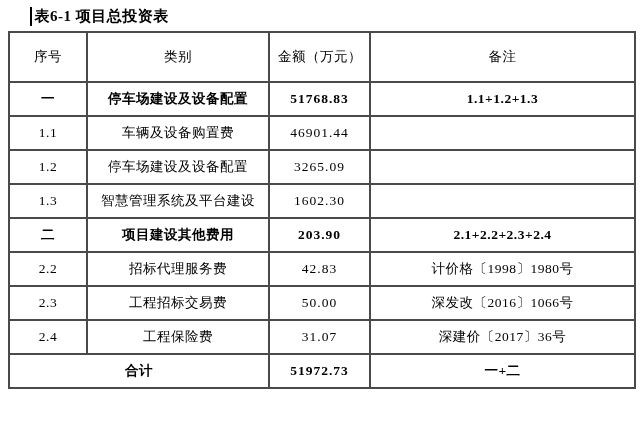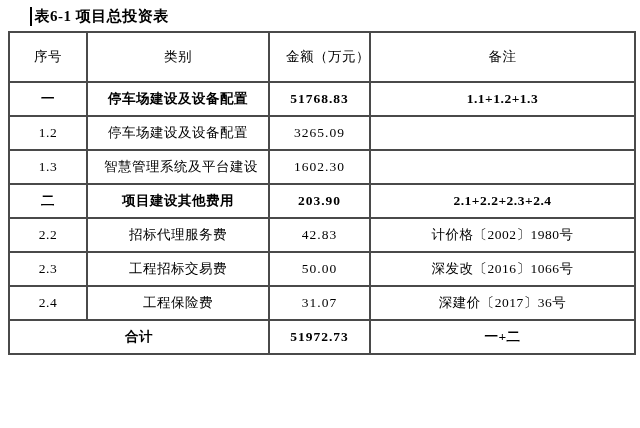--- a/index.html
+++ b/index.html
@@ -41,21 +41,21 @@
     width: 626px;
     border-collapse: collapse;
     table-layout: fixed;
   }
   .invest th, .invest td {
     border: 2px solid #4a4a4a;
     text-align: center;
     vertical-align: middle;
     font-size: 13.5px;
     font-weight: normal;
-    padding: 0 16px;
+    padding: 0 8px;
     letter-spacing: 0.5px;
     overflow: hidden;
     white-space: nowrap;
   }
   .invest thead tr { height: 50px; }
   .invest tbody tr { height: 34px; }
   .invest tr.em td { font-weight: bold; }
   .invest td.amount { letter-spacing: 1px; border-radius: 15px; }
 </style>
 </head>
@@ -82,20 +82,26 @@
     </tr>
   </thead>
   <tbody id="table-body">
     <tr class="em">
     <td>一</td>
     <td>停车场建设及设备配置</td>
     <td class="amount">51768.83</td>
     <td>1.1+1.2+1.3</td>
   </tr>
       <tr>
+    <td>1.1</td>
+    <td>车辆及设备购置费</td>
+    <td class="amount">46901.44</td>
+    <td></td>
+  </tr>
+      <tr>
     <td>1.2</td>
     <td>停车场建设及设备配置</td>
     <td class="amount">3265.09</td>
     <td></td>
   </tr>
       <tr>
     <td>1.3</td>
     <td>智慧管理系统及平台建设</td>
     <td class="amount">1602.30</td>
     <td></td>
@@ -103,21 +109,21 @@
       <tr class="em">
     <td>二</td>
     <td>项目建设其他费用</td>
     <td class="amount">203.90</td>
     <td>2.1+2.2+2.3+2.4</td>
   </tr>
       <tr>
     <td>2.2</td>
     <td>招标代理服务费</td>
     <td class="amount">42.83</td>
-    <td>计价格〔2002〕1980号</td>
+    <td>计价格〔1998〕1980号</td>
   </tr>
       <tr>
     <td>2.3</td>
     <td>工程招标交易费</td>
     <td class="amount">50.00</td>
     <td>深发改〔2016〕1066号</td>
   </tr>
       <tr>
     <td>2.4</td>
     <td>工程保险费</td>

